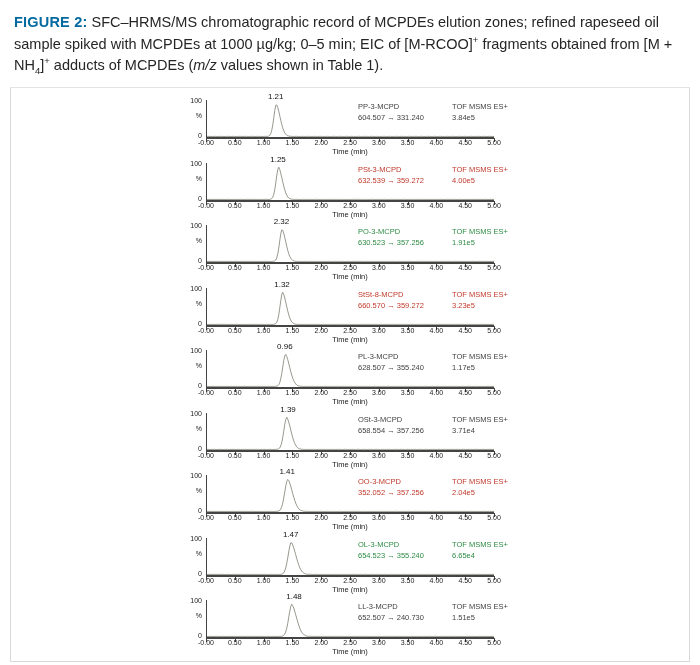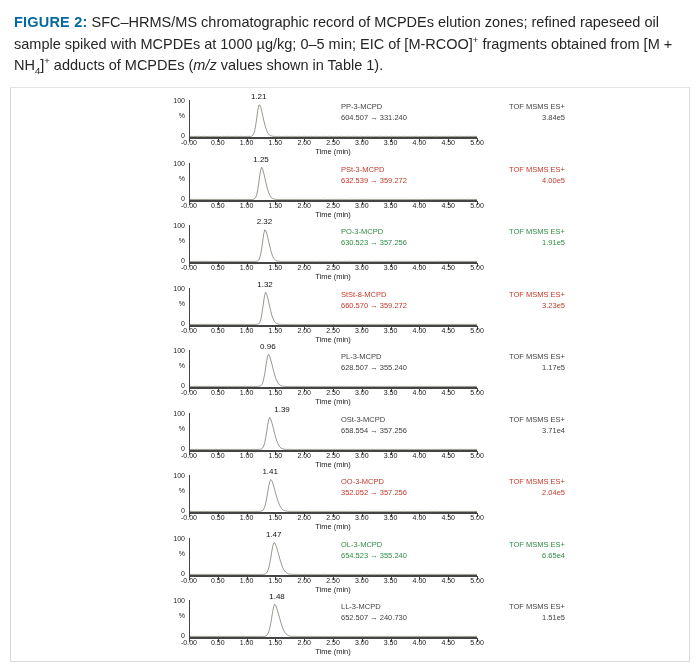--- a/index.html
+++ b/index.html
@@ -35,21 +35,21 @@
   .caption .it { font-style: italic; }
   sub { font-size: 9.5px; }
   sup { font-size: 9.5px; }
 
   .panel-area {
     border: 1px solid #d9d9d9;
     border-top: none;
     background: #ffffff;
     height: 574px;
     box-sizing: border-box;
-    padding: 6px 0 0 0;
+    padding: 6px 0 0 17px;
   }
 
   .panel {
     position: relative;
     height: 62px;
     margin: 0 0 0.5px 0;
   }
 
   
   .plot {
@@ -115,24 +115,23 @@
   .ann-left {
     position: absolute;
     left: 330px;
     top: 8px;
     font-size: 7.5px;
     line-height: 1.45;
     white-space: nowrap;
   }
   .ann-right {
     position: absolute;
-    left: 439px;
+    left: 424px;
     top: 8px;
     width: 115px;
-    text-align: right;
     font-size: 7.5px;
     line-height: 1.45;
     white-space: nowrap;
   }
 
   .trace {
     position: absolute;
     left: 0;
     top: 0;
     width: 100%;
@@ -367,21 +366,21 @@
       </div>
       <div class="panel">
         <div class="yaxis-top">100</div>
         <div class="yaxis-pct">%</div>
         <div class="yaxis-bot">0</div>
         <div class="plot" style="width: 288px;">
           <svg class="trace" viewBox="0 0 288 38" preserveAspectRatio="none">
             <path d="M 0 37.5 L 0 37.30 L 1 37.48 L 2 37.35 L 3 37.49 L 4 37.49 L 5 37.34 L 6 37.45 L 7 37.31 L 8 37.37 L 9 37.46 L 10 37.47 L 11 37.42 L 12 37.38 L 13 37.29 L 14 37.50 L 15 37.39 L 16 37.48 L 17 37.48 L 18 37.31 L 19 37.43 L 20 37.34 L 21 37.39 L 22 37.47 L 23 37.43 L 24 37.39 L 25 37.38 L 26 37.29 L 27 37.49 L 28 37.43 L 29 37.45 L 30 37.47 L 31 37.29 L 32 37.41 L 33 37.37 L 34 37.42 L 35 37.48 L 36 37.39 L 37 37.36 L 38 37.40 L 39 37.31 L 40 37.49 L 41 37.47 L 42 37.41 L 43 37.48 L 44 37.28 L 45 37.40 L 46 37.40 L 47 37.46 L 48 37.47 L 49 37.36 L 50 37.34 L 51 37.42 L 52 37.33 L 53 37.49 L 54 37.49 L 55 37.37 L 56 37.49 L 57 37.28 L 58 37.40 L 59 37.43 L 60 37.49 L 61 37.46 L 62 37.35 L 63 37.32 L 64 37.44 L 65 37.37 L 66 37.49 L 67 37.46 L 68 37.33 L 69 37.47 L 70 37.22 L 71 37.17 L 72 36.80 L 73 35.82 L 74 33.84 L 75 30.31 L 76 25.12 L 77 18.72 L 78 11.88 L 79 6.65 L 80 4.45 L 81 6.18 L 82 9.39 L 83 13.01 L 84 17.23 L 85 21.39 L 86 25.12 L 87 28.41 L 88 31.02 L 89 33.05 L 90 34.72 L 91 35.75 L 92 36.43 L 93 36.86 L 94 36.97 L 95 37.29 L 96 37.27 L 97 37.41 L 98 37.47 L 99 37.36 L 100 37.39 L 101 37.36 L 102 37.33 L 103 37.48 L 104 37.49 L 105 37.40 L 106 37.44 L 107 37.28 L 108 37.44 L 109 37.39 L 110 37.49 L 111 37.49 L 112 37.34 L 113 37.37 L 114 37.38 L 115 37.35 L 116 37.49 L 117 37.47 L 118 37.37 L 119 37.45 L 120 37.28 L 121 37.44 L 122 37.42 L 123 37.47 L 124 37.48 L 125 37.32 L 126 37.35 L 127 37.40 L 128 37.39 L 129 37.48 L 130 37.43 L 131 37.34 L 132 37.46 L 133 37.29 L 134 37.44 L 135 37.46 L 136 37.43 L 137 37.47 L 138 37.31 L 139 37.34 L 140 37.43 L 141 37.43 L 142 37.46 L 143 37.41 L 144 37.31 L 145 37.48 L 146 37.32 L 147 37.45 L 148 37.48 L 149 37.38 L 150 37.45 L 151 37.31 L 152 37.34 L 153 37.45 L 154 37.47 L 155 37.44 L 156 37.40 L 157 37.29 L 158 37.50 L 159 37.35 L 160 37.48 L 161 37.50 L 162 37.35 L 163 37.43 L 164 37.33 L 165 37.35 L 166 37.47 L 167 37.48 L 168 37.41 L 169 37.40 L 170 37.28 L 171 37.48 L 172 37.39 L 173 37.49 L 174 37.49 L 175 37.32 L 176 37.41 L 177 37.35 L 178 37.38 L 179 37.47 L 180 37.44 L 181 37.38 L 182 37.40 L 183 37.28 L 184 37.48 L 185 37.43 L 186 37.45 L 187 37.49 L 188 37.30 L 189 37.39 L 190 37.37 L 191 37.41 L 192 37.47 L 193 37.41 L 194 37.35 L 195 37.42 L 196 37.30 L 197 37.47 L 198 37.47 L 199 37.41 L 200 37.50 L 201 37.29 L 202 37.38 L 203 37.40 L 204 37.45 L 205 37.47 L 206 37.38 L 207 37.32 L 208 37.44 L 209 37.32 L 210 37.48 L 211 37.50 L 212 37.37 L 213 37.49 L 214 37.29 L 215 37.38 L 216 37.43 L 217 37.50 L 218 37.45 L 219 37.36 L 220 37.31 L 221 37.46 L 222 37.36 L 223 37.50 L 224 37.48 L 225 37.34 L 226 37.47 L 227 37.30 L 228 37.39 L 229 37.45 L 230 37.46 L 231 37.43 L 232 37.36 L 233 37.30 L 234 37.47 L 235 37.40 L 236 37.47 L 237 37.46 L 238 37.31 L 239 37.45 L 240 37.33 L 241 37.41 L 242 37.47 L 243 37.42 L 244 37.40 L 245 37.36 L 246 37.30 L 247 37.49 L 248 37.44 L 249 37.44 L 250 37.45 L 251 37.29 L 252 37.43 L 253 37.36 L 254 37.44 L 255 37.48 L 256 37.38 L 257 37.37 L 258 37.37 L 259 37.32 L 260 37.50 L 261 37.48 L 262 37.40 L 263 37.46 L 264 37.28 L 265 37.42 L 266 37.39 L 267 37.48 L 268 37.48 L 269 37.35 L 270 37.35 L 271 37.39 L 272 37.34 L 273 37.49 L 274 37.48 L 275 37.37 L 276 37.47 L 277 37.28 L 278 37.42 L 279 37.42 L 280 37.48 L 281 37.47 L 282 37.33 L 283 37.33 L 284 37.42 L 285 37.38 L 286 37.48 L 287 37.45 L 288 37.33" fill="none" stroke="#6b6b5e" stroke-width="0.7" vector-effect="non-scaling-stroke"></path>
           </svg>
         </div>
-        <div class="peak-label" style="left: 271px; top: -2px; text-align: center;">1.39</div>
+        <div class="peak-label" style="left: 260px; top: -2px; text-align: center;">1.39</div>
         <div class="axis-line"></div>
         <div class="tickmark" style="left: 178px; top: 44px; position: absolute;"></div>
         <div class="tick" style="position: absolute; left: 178px; top: 45px;">-0.00</div>
         <div class="tickmark" style="left: 206.8px; top: 44px; position: absolute;"></div>
         <div class="tick" style="position: absolute; left: 206.8px; top: 45px;">0.50</div>
         <div class="tickmark" style="left: 235.6px; top: 44px; position: absolute;"></div>
         <div class="tick" style="position: absolute; left: 235.6px; top: 45px;">1.00</div>
         <div class="tickmark" style="left: 264.4px; top: 44px; position: absolute;"></div>
         <div class="tick" style="position: absolute; left: 264.4px; top: 45px;">1.50</div>
         <div class="tickmark" style="left: 293.2px; top: 44px; position: absolute;"></div>

